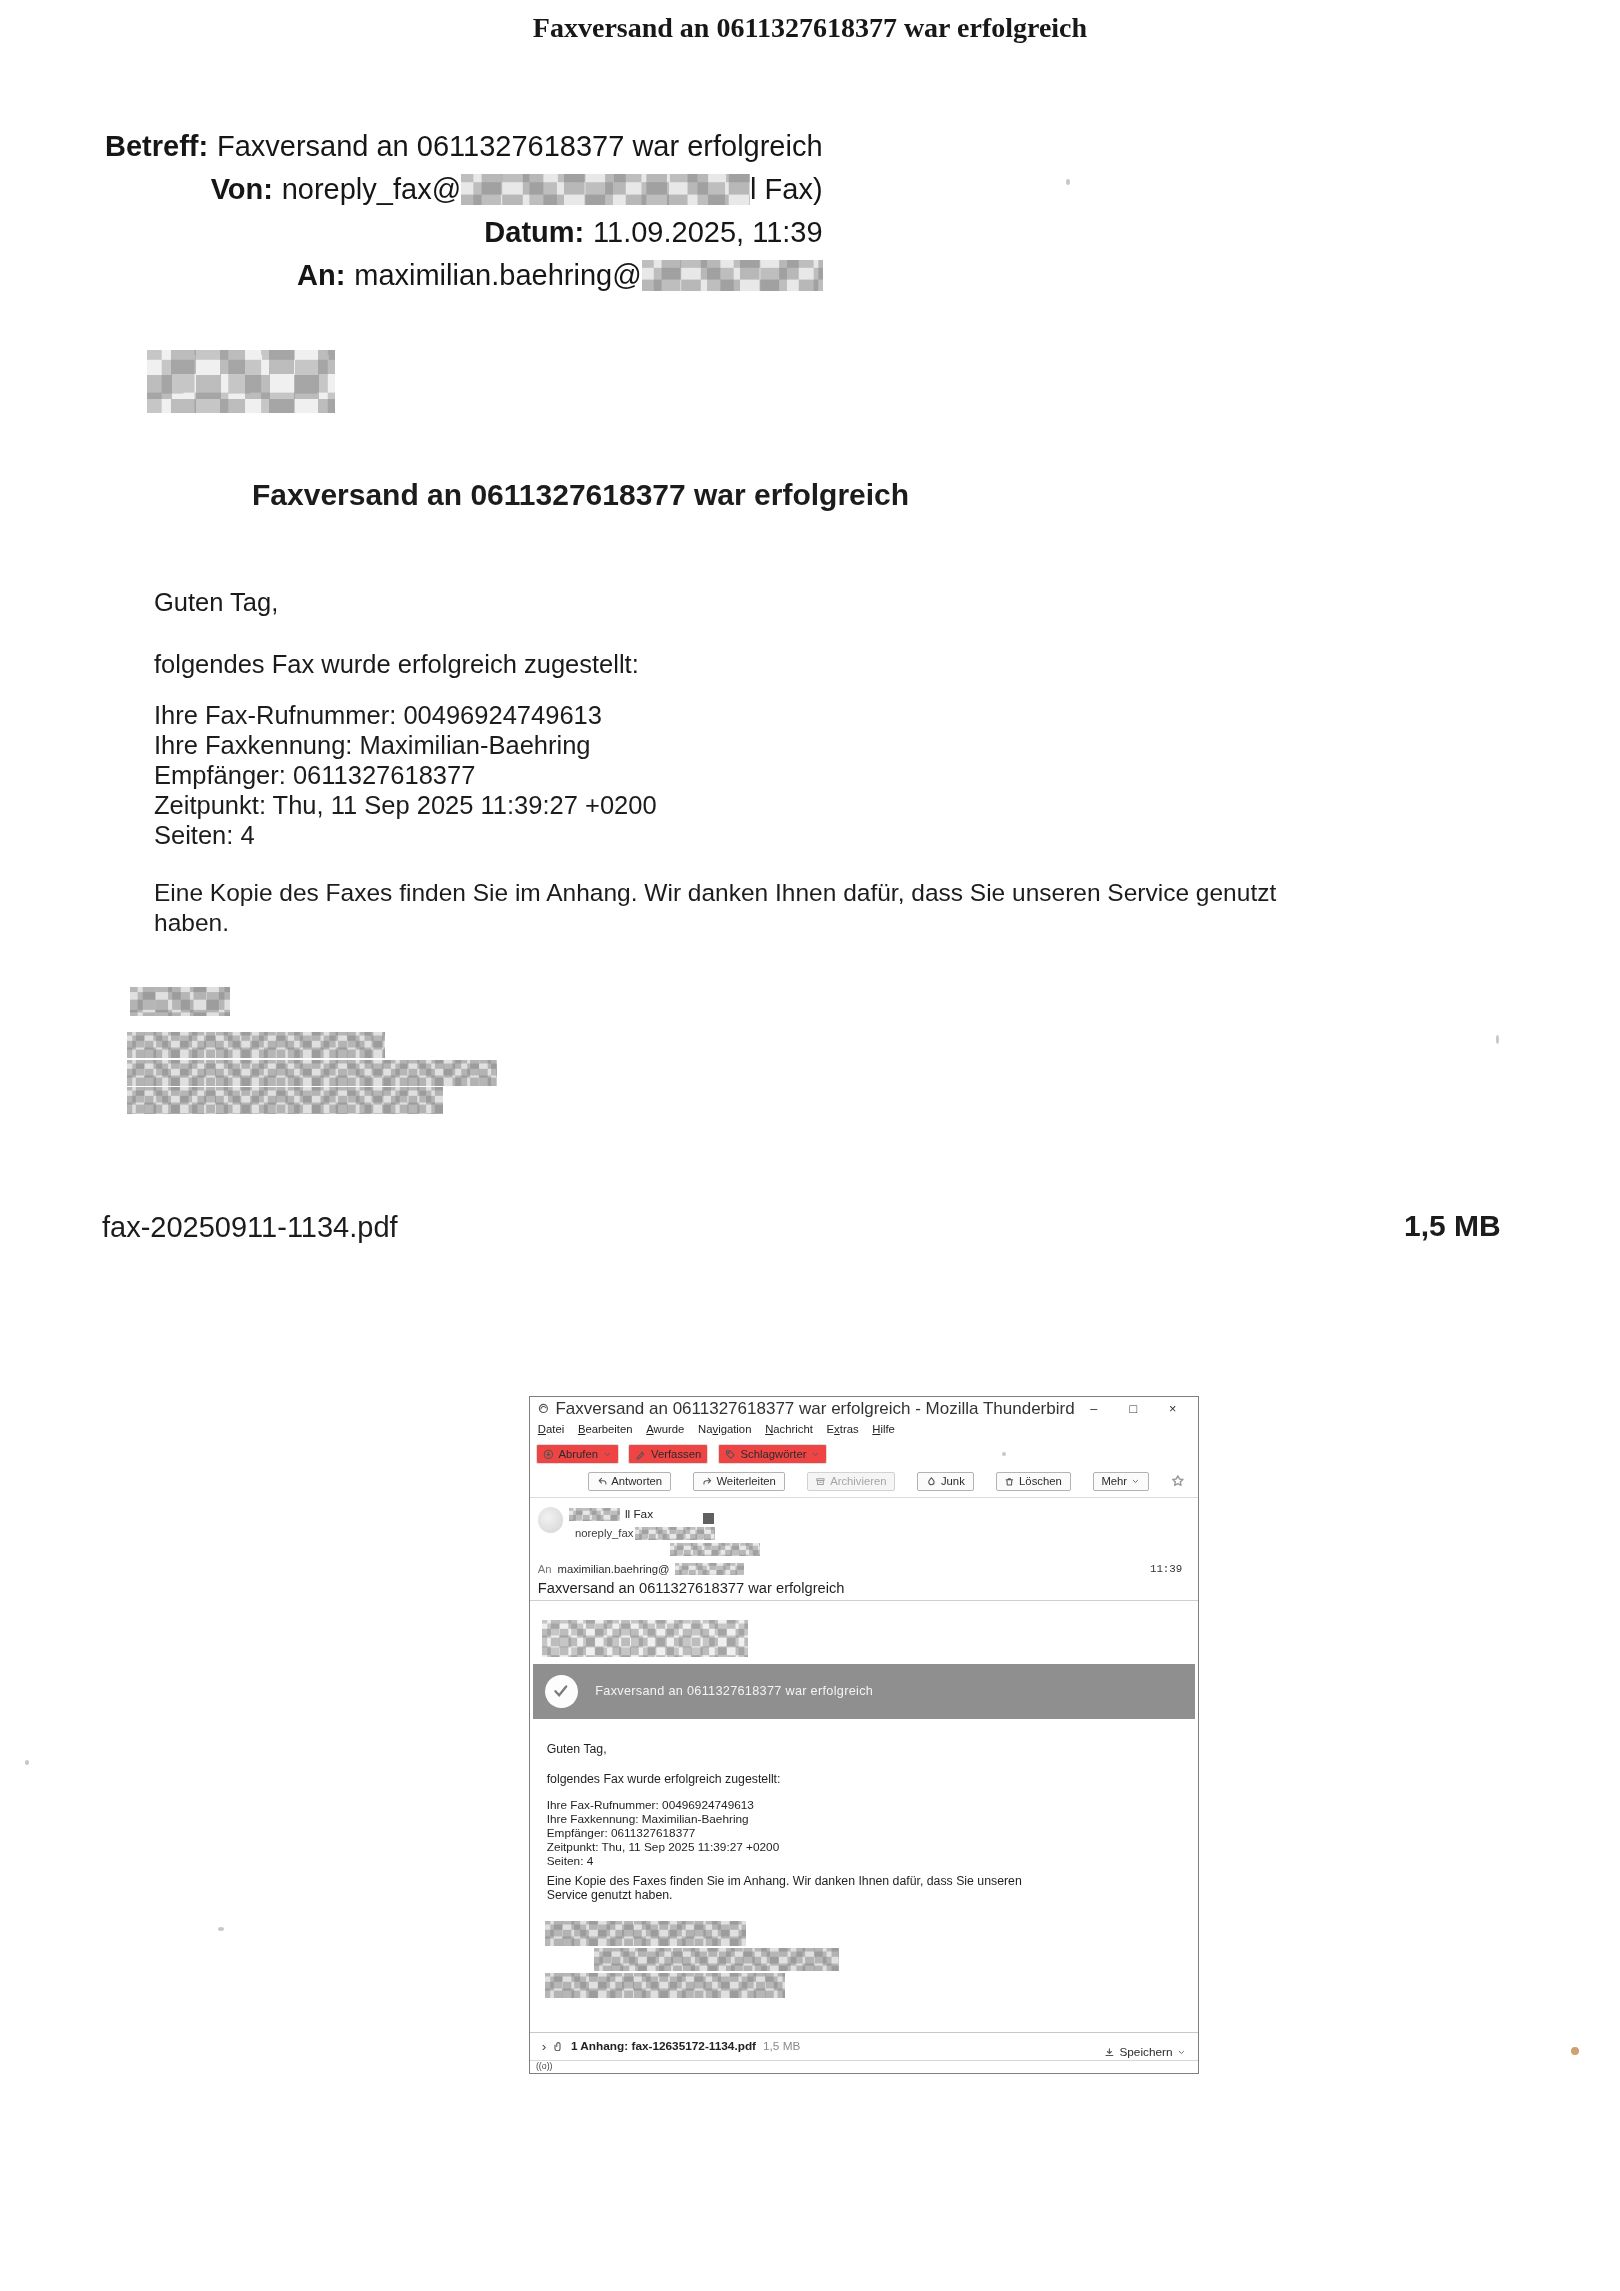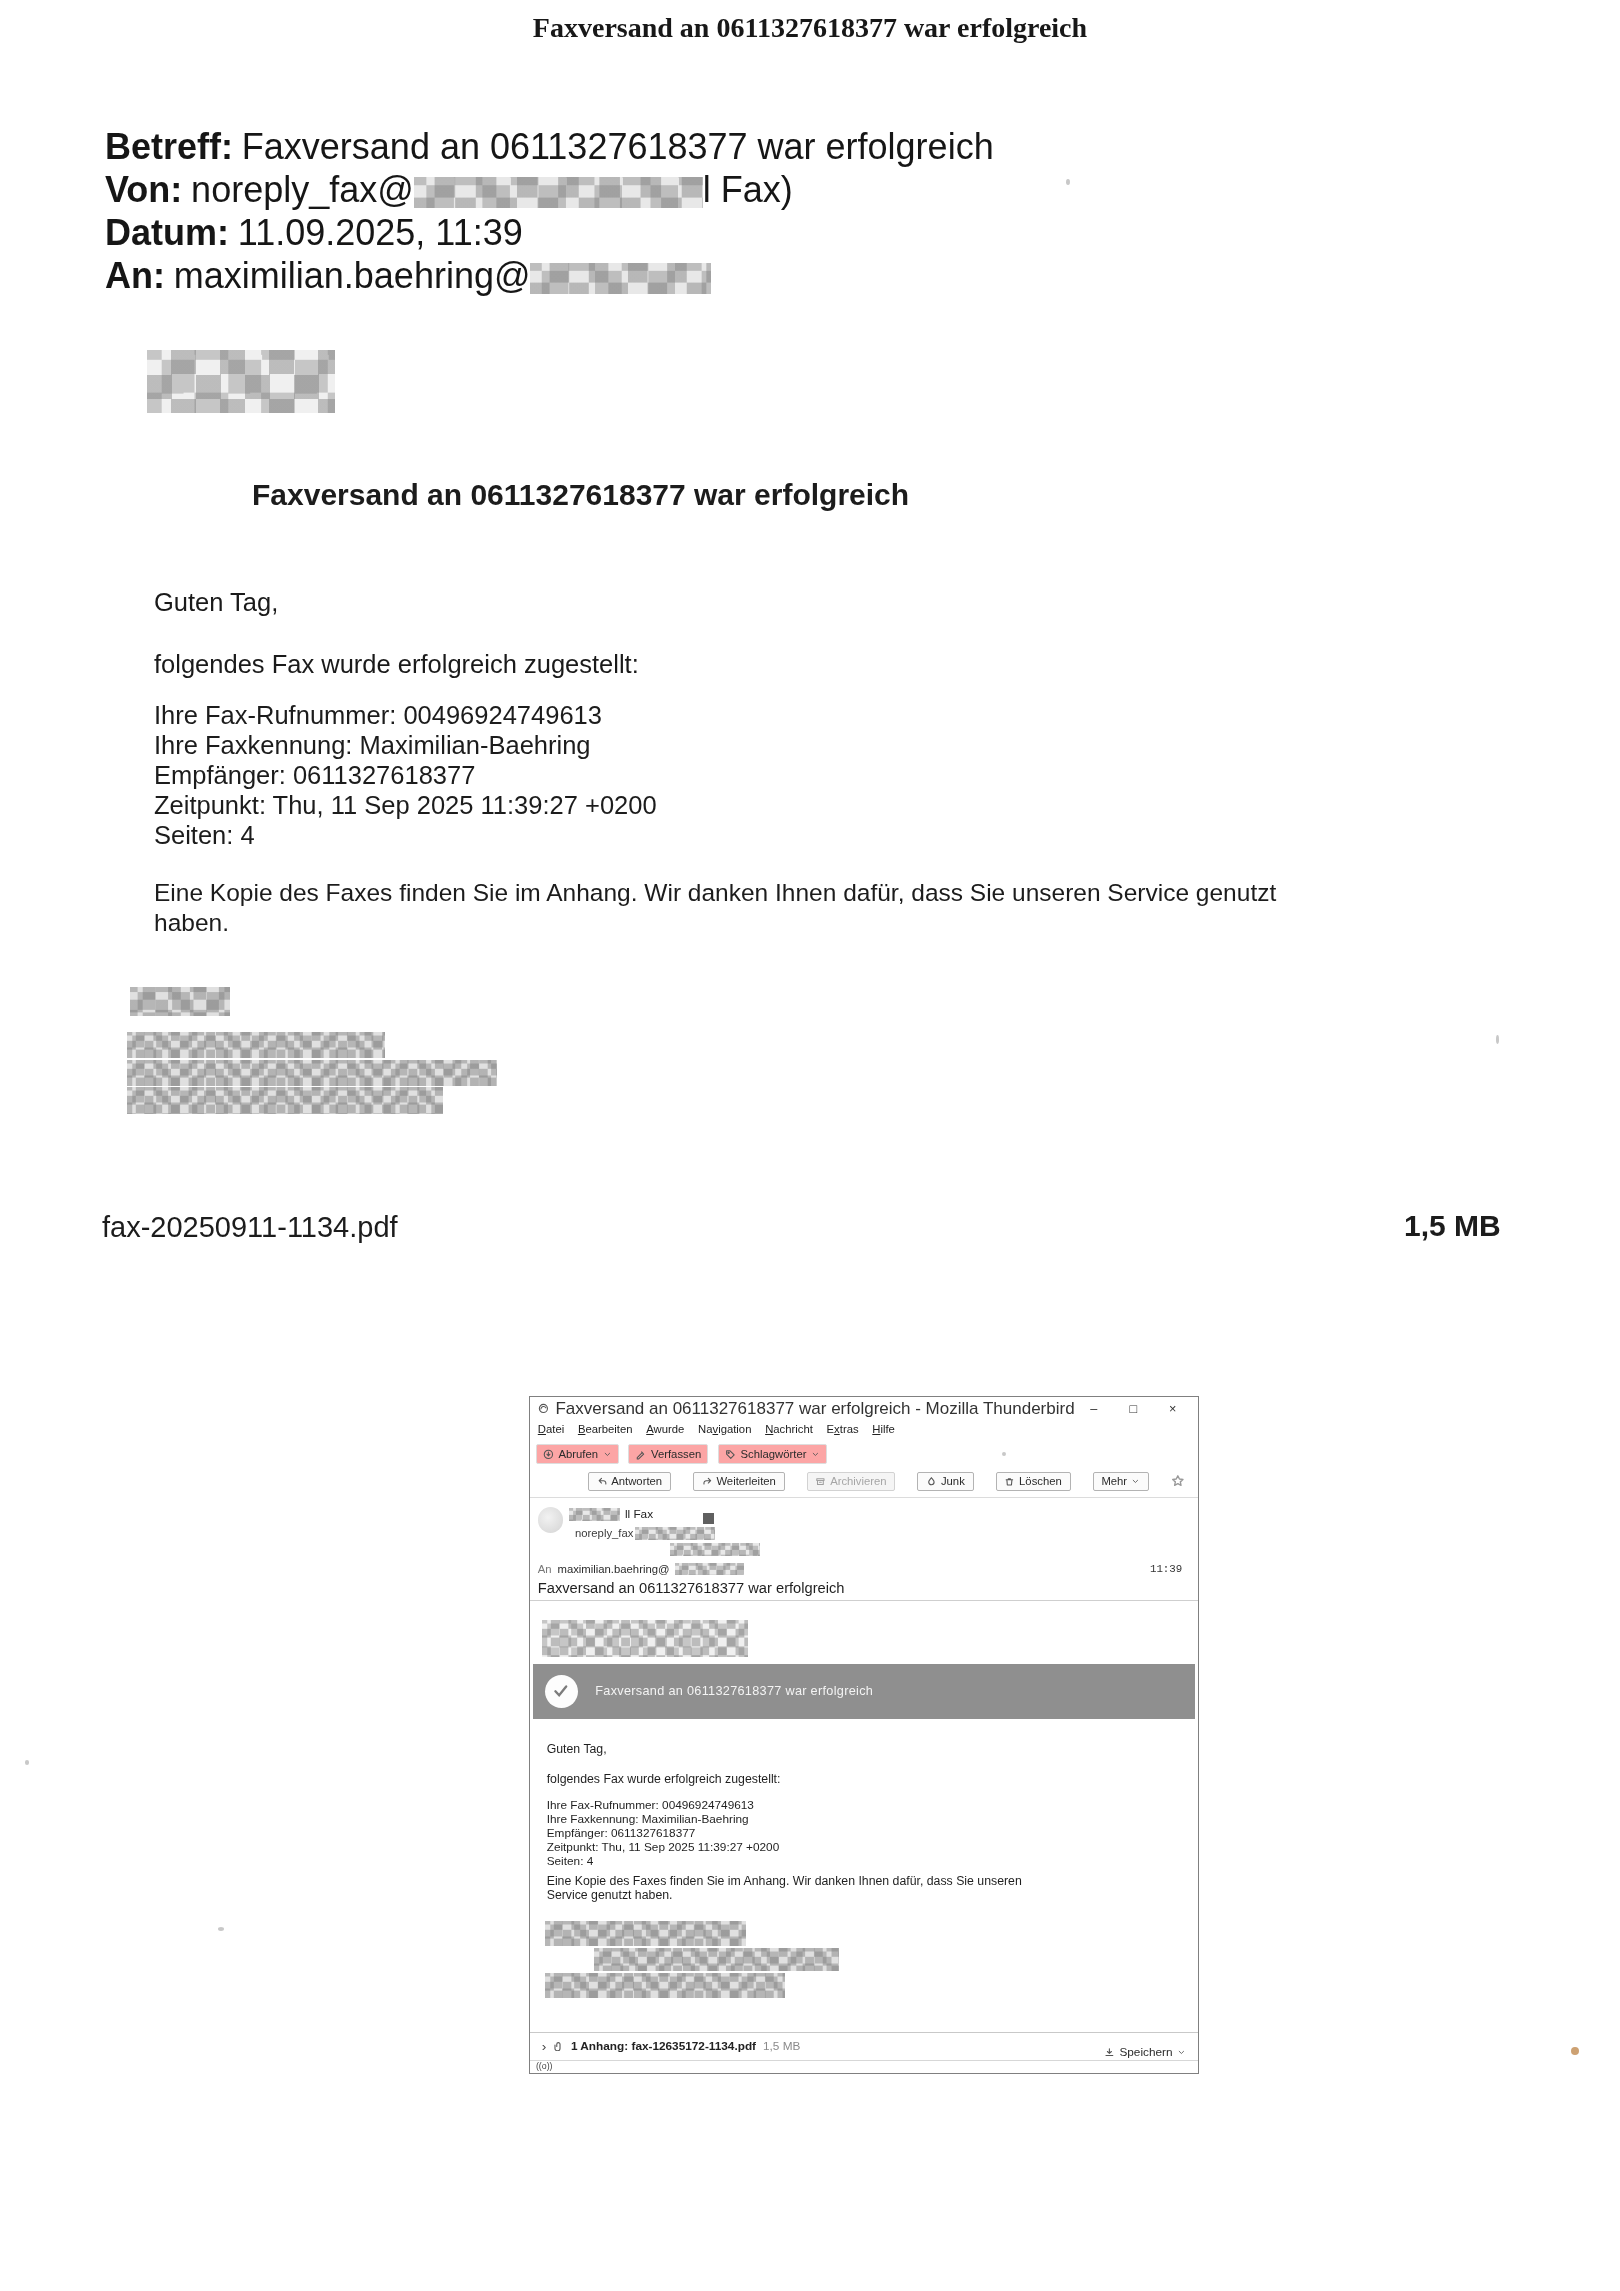--- a/index.html
+++ b/index.html
@@ -2,21 +2,21 @@
 <html><head>
 <meta charset="utf-8">
 <style>
   html,body{margin:0;padding:0;background:#f2f2f2;}
   .page{position:relative;width:1620px;height:2292px;margin:0 auto;background:#ffffff;
         font-family:"Liberation Sans",sans-serif;color:#1c1c1c;overflow:hidden;}
 
   
   .doc-header{position:absolute;top:11.8px;left:0;width:100%;text-align:center;
               font-family:"Liberation Serif",serif;font-weight:600;font-size:28px;color:#181818;}
-  .hdr-block{position:absolute;left:105px;top:125px;font-size:36px;line-height:43px;color:#161616;}
+  .hdr-block{position:absolute;left:105px;top:125px;font-size:29px;line-height:43px;color:#161616;text-align:right;}
   .hdr-block b{font-weight:700;margin-right:8.8px;}
   .email-title{position:absolute;left:252px;top:478px;font-size:30px;font-weight:700;}
   .bt{position:absolute;left:154px;font-size:25.5px;color:#1a1a1a;}
   .details-block{position:absolute;left:154px;top:700px;font-size:25.5px;line-height:30px;}
   .copy-block{position:absolute;left:154px;top:878px;font-size:24.5px;line-height:30px;}
   .anh-row{position:absolute;left:78px;top:1135px;width:1462px;display:flex;align-items:center;}
   .anh-dash{width:21.6px;height:2.9px;background:#a9a9a9;margin-right:9.8px;}
   .anh-label{font-size:29px;color:#161616;}
   .anh-rule{flex:1;height:2px;background:#b2b2b2;margin-left:9.8px;margin-top:3.9px;}
   .att-filename{position:absolute;left:102px;top:1211px;font-size:29px;}
@@ -39,21 +39,21 @@
   .tb{position:absolute;left:529px;top:1396px;width:670px;height:678px;background:#fff;
       border:1.5px solid #808080;box-sizing:border-box;font-size:11.8px;color:#2b2b2b;}
   .tb *{box-sizing:border-box;}
   .tb-titlebar{height:23.5px;display:flex;align-items:center;gap:6.9px;padding:0 7.8px;}
   .tb-title{font-size:17px;color:#333;}
   .tb-controls{margin-left:auto;display:flex;gap:32px;padding-right:13.7px;font-size:12.7px;color:#333;}
   .tb-controls span{cursor:default;}
   .tb-menubar{height:20.6px;display:flex;gap:13.7px;padding:2px 0 0 7.8px;font-size:11.3px;color:#222;}
   .mkey{text-decoration:underline;}
   .tb-toolbar{height:26.5px;display:flex;align-items:center;gap:9.8px;padding:0 5.9px;font-size:11.3px;}
-  .tbtn{display:flex;align-items:center;gap:4.9px;border:1px solid #ddd;border-radius:2px;padding:2.9px 5.9px;background:#fca5a5;}
+  .tbtn{display:flex;align-items:center;gap:4.9px;border:1px solid #ddd;border-radius:2px;padding:2.9px 5.9px;background:#ef4444;}
   .tb-actions{height:29px;display:flex;align-items:center;justify-content:flex-end;gap:22px;padding:0 13.7px 2px 0;}
   .abtn{display:flex;align-items:center;gap:3.9px;border:1px solid #b3b3b3;border-radius:2px;
         padding:2.5px 7.8px;font-size:11.3px;background:#fbfbfb;color:#2b2b2b;}
   .abtn.disabled{color:#a6a6a6;border-color:#d2d2d2;background:#f5f5f5;}
   .tb-head{position:relative;height:104px;border-top:1px solid #dcdcdc;border-bottom:1px solid #cfcfcf;}
   .avatar{position:absolute;left:7.8px;top:9.8px;width:25.5px;height:25.5px;border-radius:50%;
           background:radial-gradient(circle at 40% 40%, #f2f2f2 0%, #dcdcdc 70%, #cfcfcf 100%);}
   .sender-line{position:absolute;left:39px;top:9.8px;display:flex;align-items:center;gap:4.9px;font-size:11.8px;color:#222;}
   .darksq{position:absolute;left:173px;top:15.7px;width:10.8px;height:10.8px;background:#606060;}
   .from-line{position:absolute;left:45px;top:29px;display:flex;align-items:center;gap:2px;font-size:11.3px;color:#3c3c3c;}

